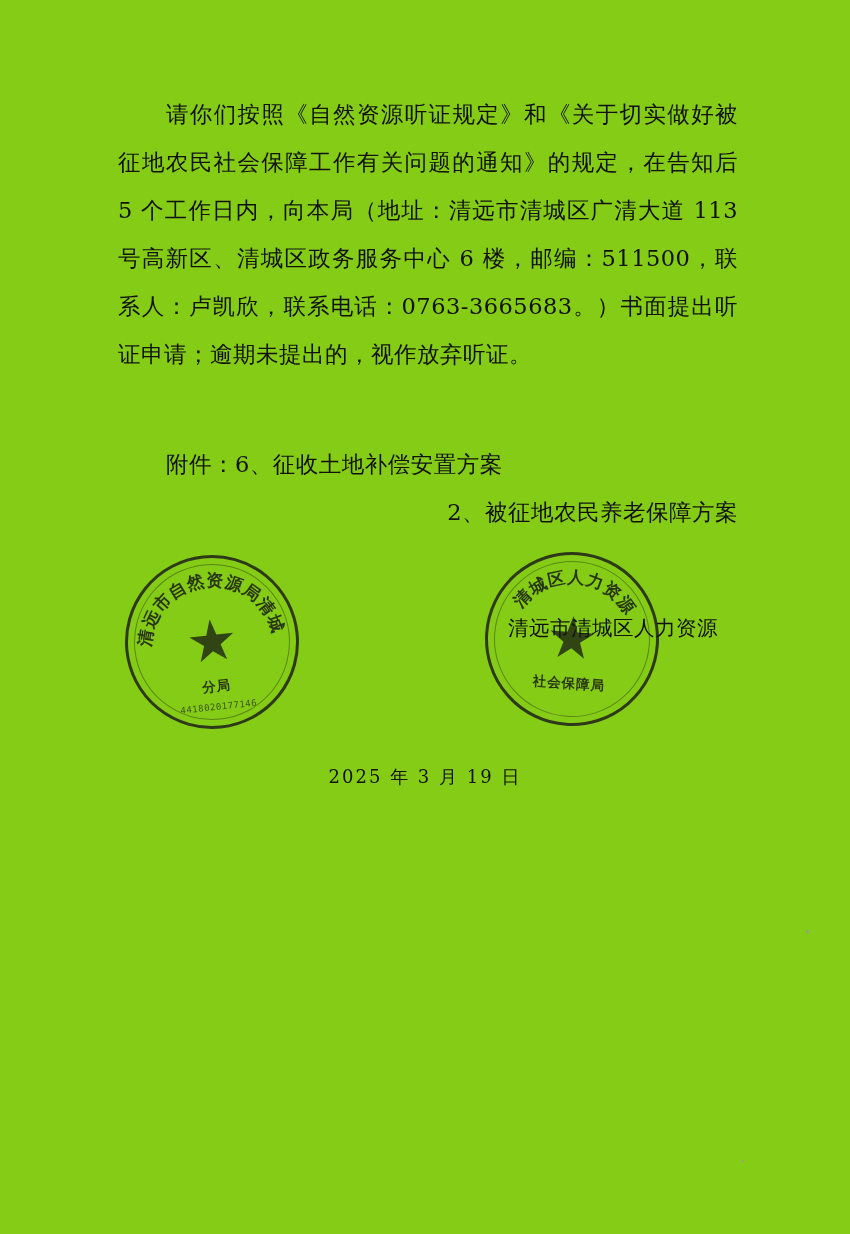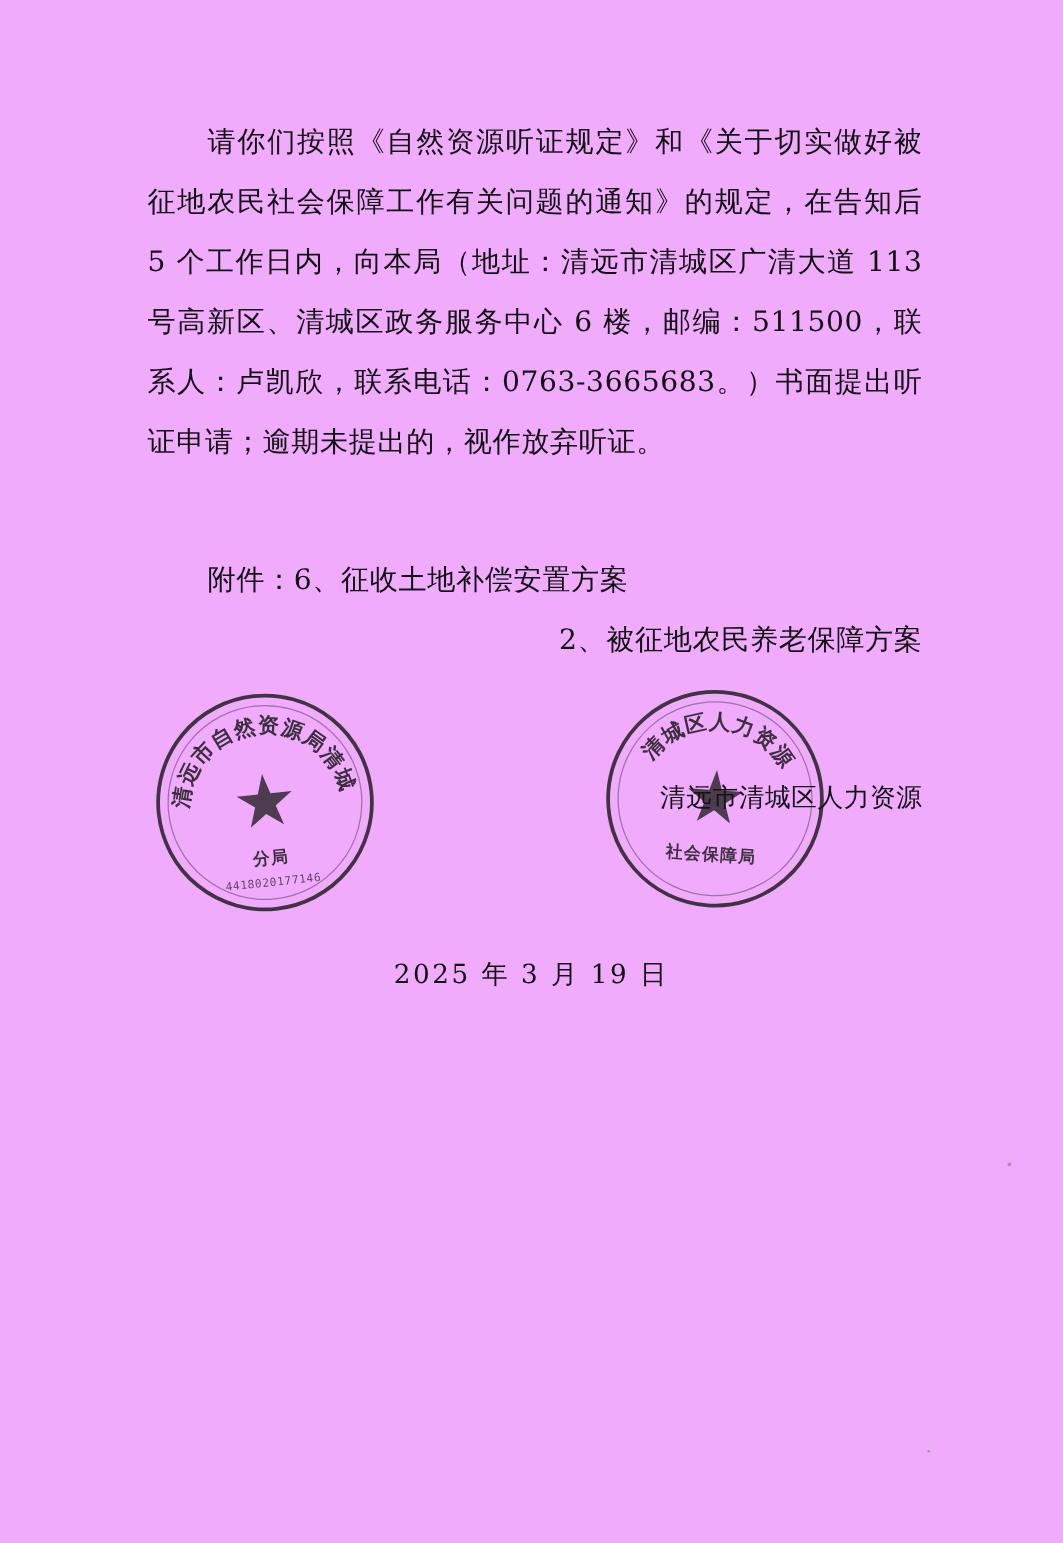--- a/index.html
+++ b/index.html
@@ -12,21 +12,21 @@
     height: 1234px;
     position: relative;
     font-family: "DejaVu Serif", "Liberation Serif", serif;
     color: #111111;
     overflow: hidden;
   }
 
   .page {
     position: absolute;
     inset: 0;
-    background: #f0abfc;
+    background: #84cc16;
   }
 
   .doc-body {
     position: absolute;
     left: 118px;
     top: 90px;
     width: 620px;
   }
 
   .para {
@@ -71,35 +71,34 @@
   }
   .signer-left {
     left: 0px;
     top: 0px;
   }
   .signer-right {
     left: 370px;
     top: 0px;
     width: 250px;
     white-space: normal;
-    text-align: right;
-    margin-top: 10px;
+    text-align: center;
   }
   .signer-right .l2 {
     display: block;
     padding-left: 26px;
   }
 
   .date-line {
     position: absolute;
     left: 0;
     top: 765px;
     width: 850px;
     text-align: center;
-    font-size: 21px;
+    font-size: 18px;
     letter-spacing: 2px;
   }
 
   
   .seal {
     position: absolute;
     width: 168px;
     height: 168px;
     border-radius: 50%;
     border: 3.5px solid #1a1a1a;

